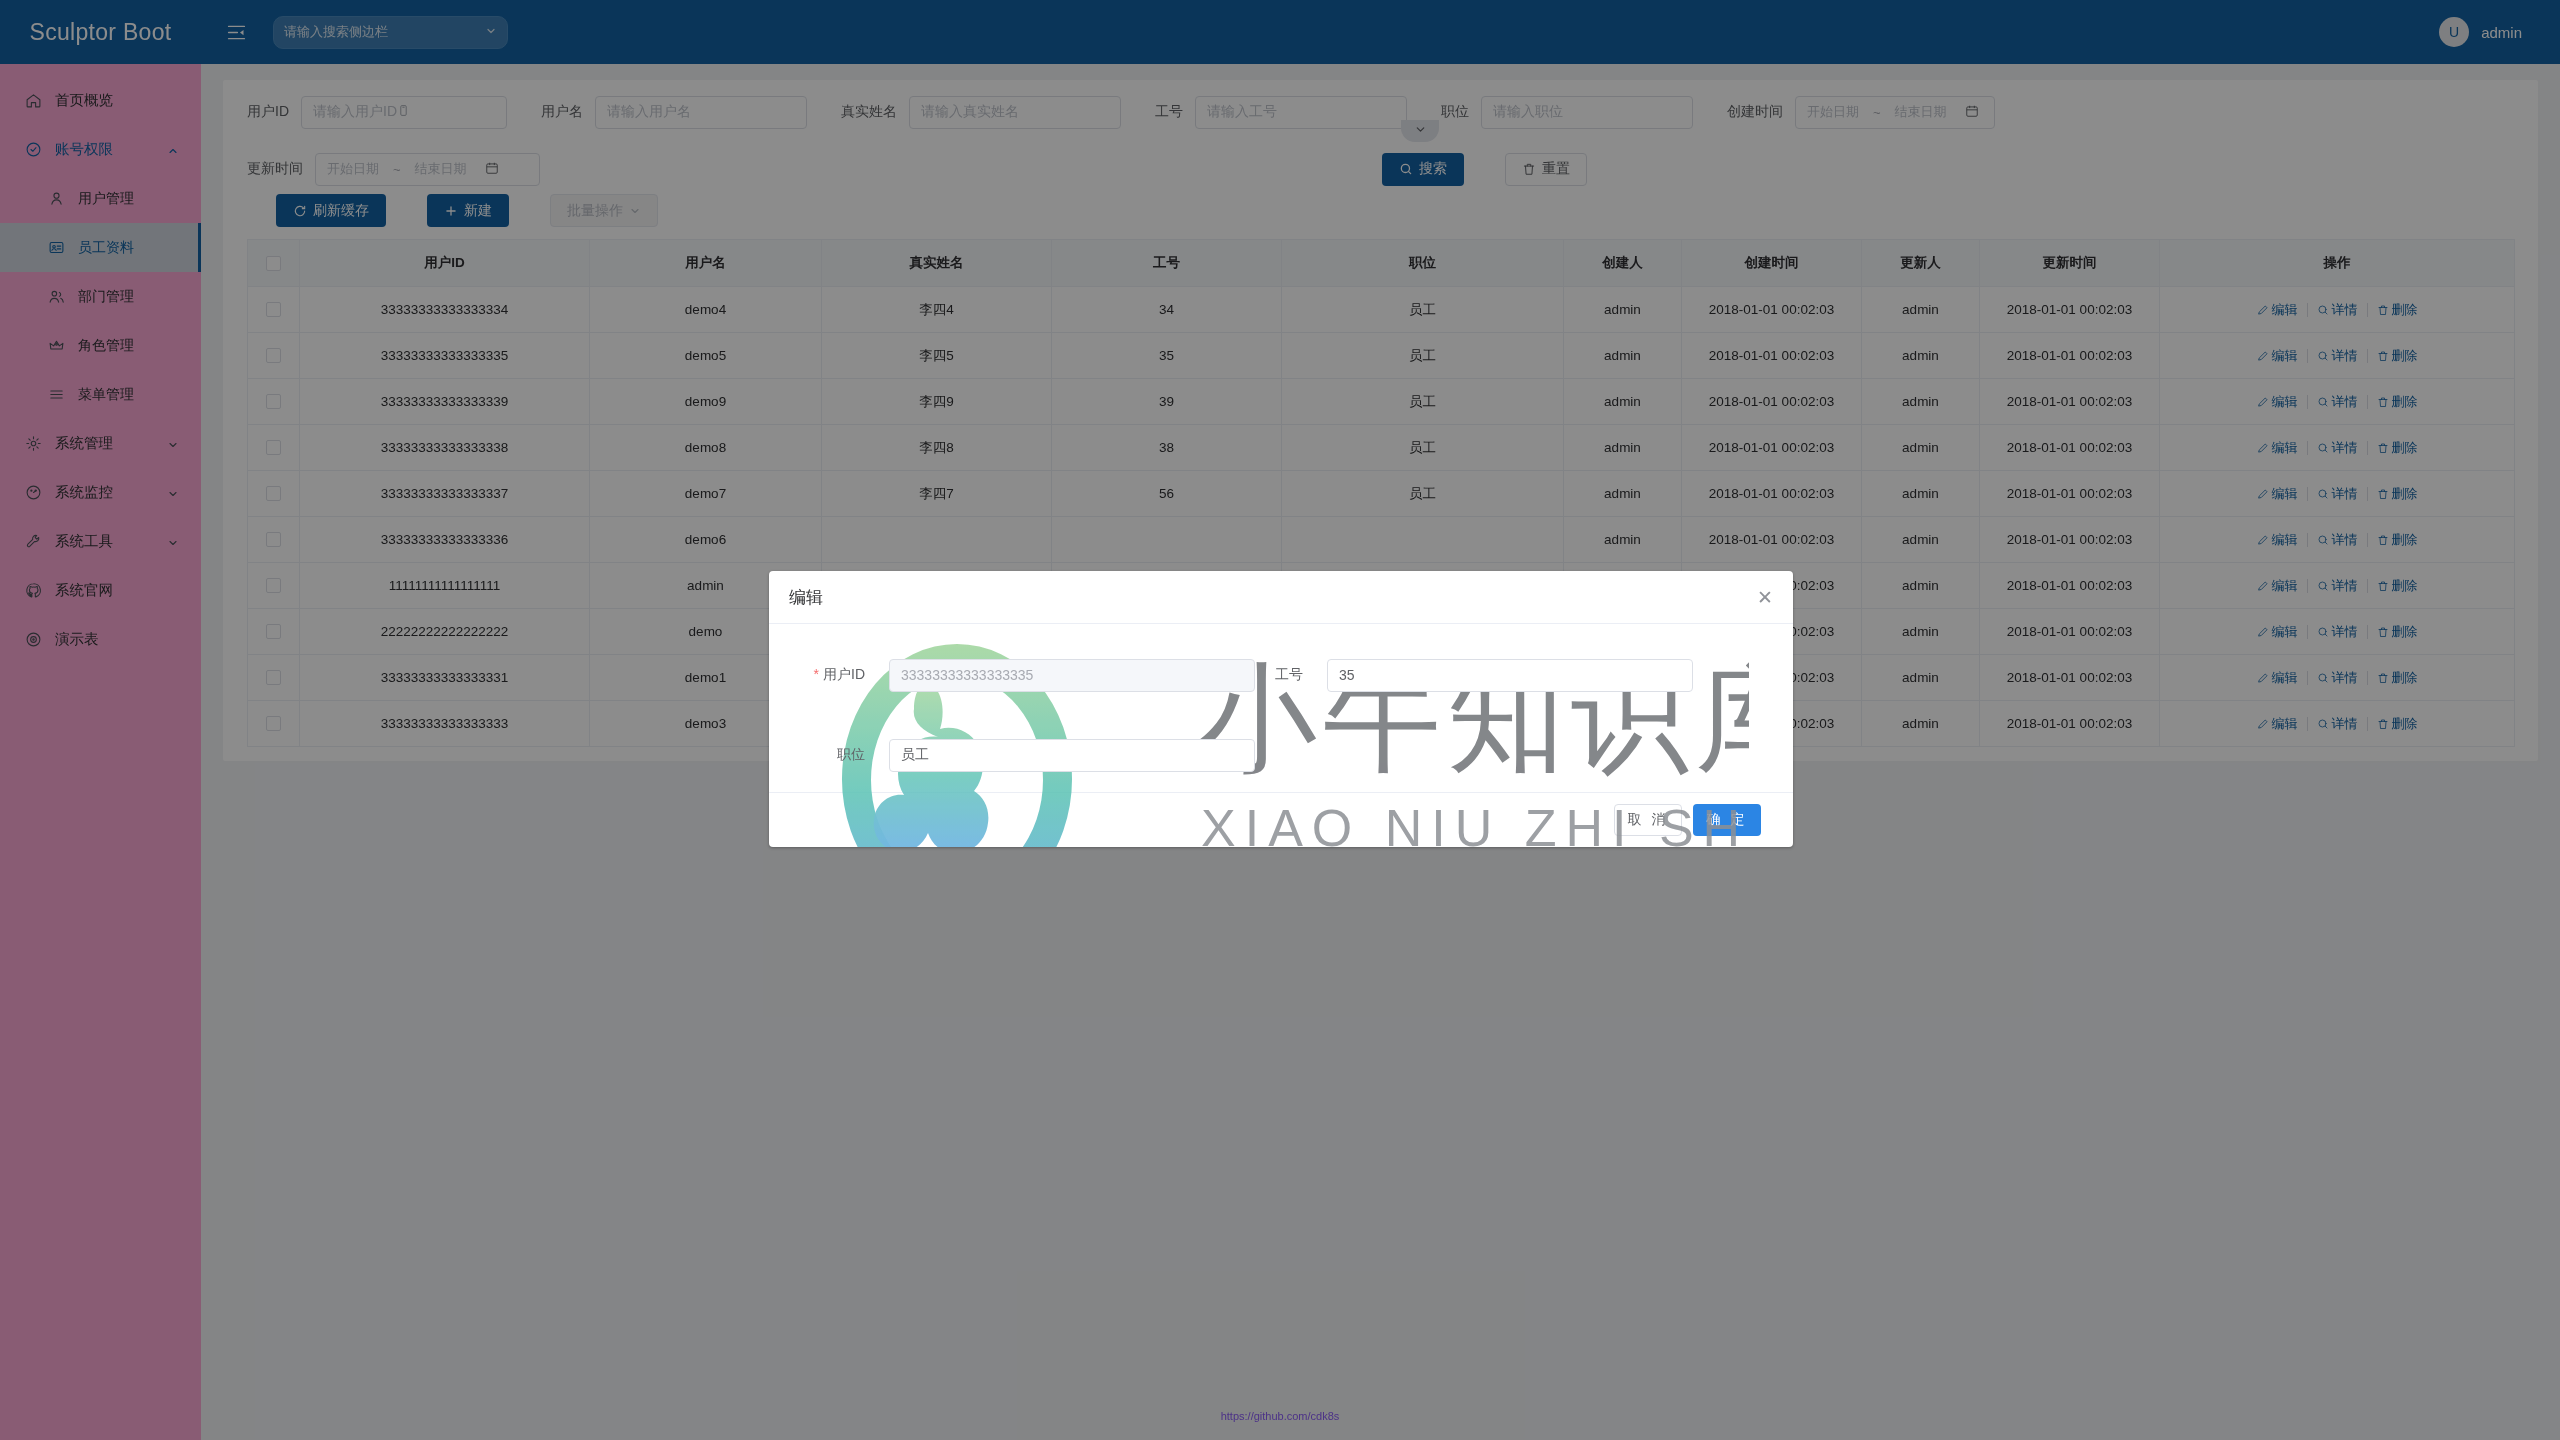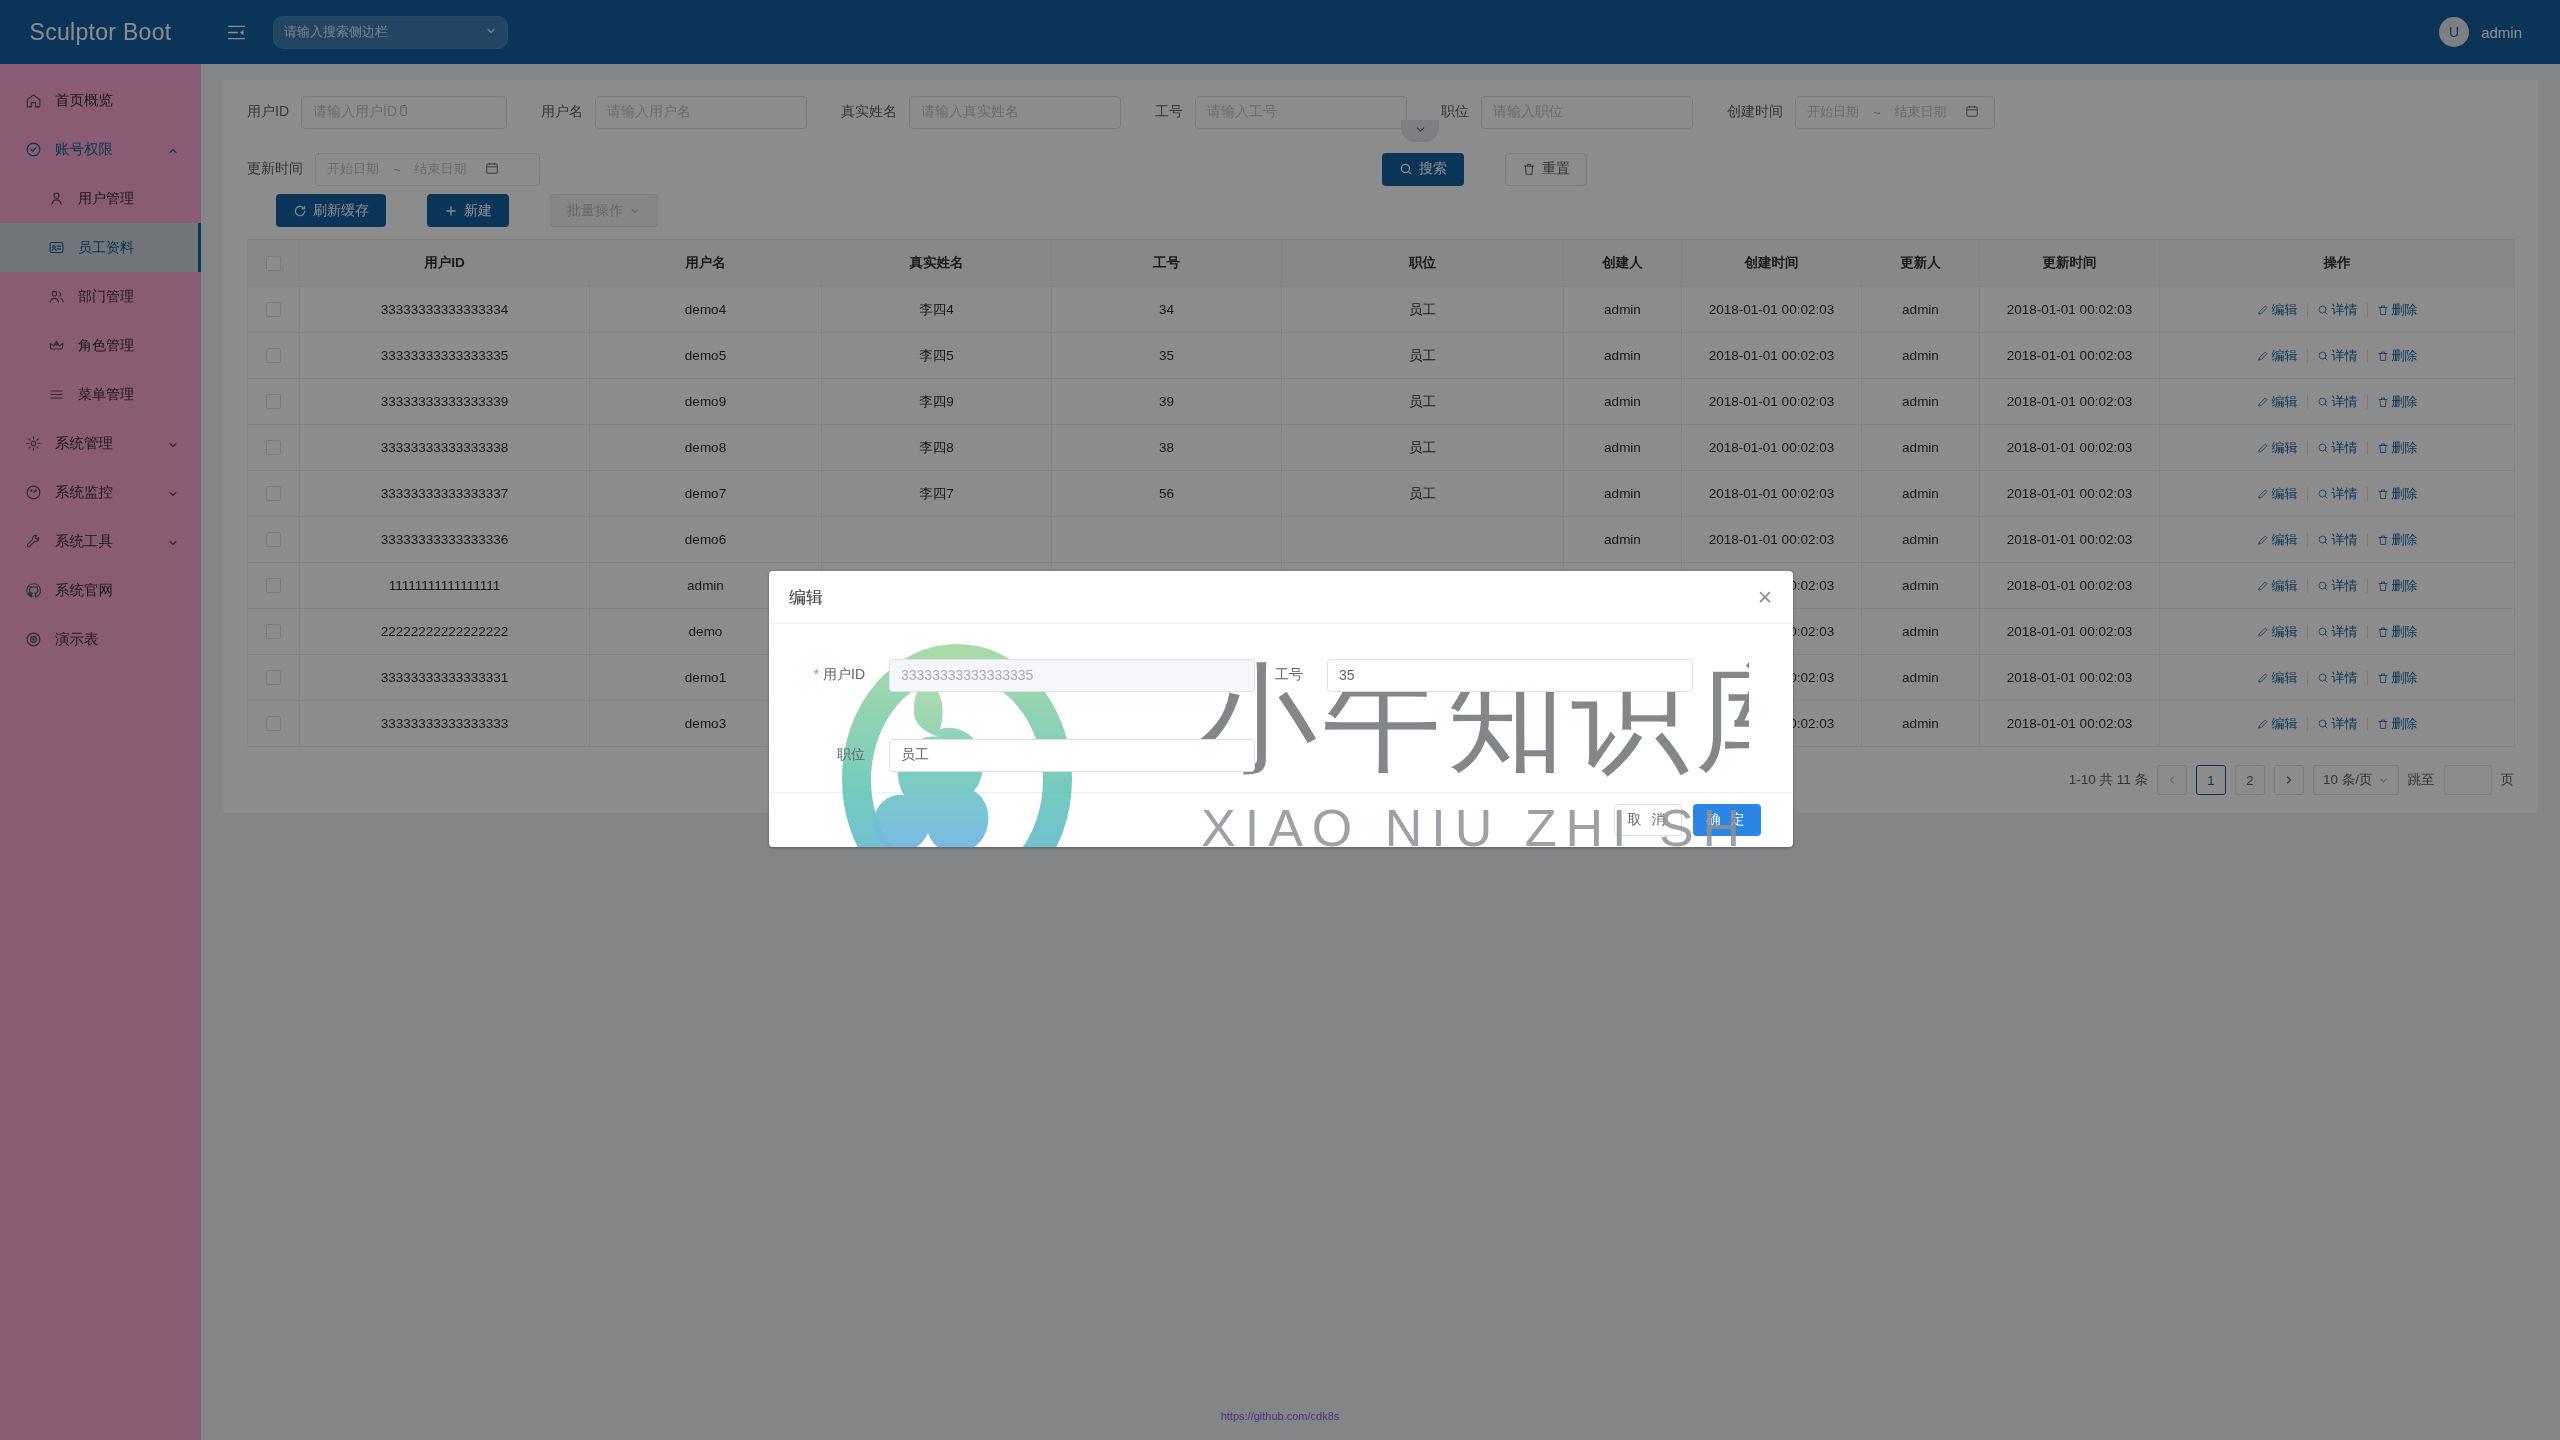--- a/index.html
+++ b/index.html
@@ -826,44 +826,20 @@
                     <path d="M4 7h16M9 7V4h6v3M6 7l1 14h10l1-14"></path>
                   </svg>
                   <span>删除</span>
                 </span>
               </div>
             </td>
           </tr>
         </tbody>
     </table>
 
-    <div id="pager">
-      <span>1-10 共 11 条</span>
-      <div class="pg-btn dis">
-        <svg viewBox="0 0 24 24" width="12" height="12" fill="none" stroke="#c0c4cc" stroke-width="2.4" stroke-linecap="round" stroke-linejoin="round">
-            <path d="M15 18l-6-6 6-6"></path>
-          </svg>
-      </div>
-      <div class="pg-btn cur">1</div>
-      <div class="pg-btn">2</div>
-      <div class="pg-btn">
-        <svg viewBox="0 0 24 24" width="12" height="12" fill="none" stroke="#606266" stroke-width="2.4" stroke-linecap="round" stroke-linejoin="round">
-            <path d="M9 18l6-6-6-6"></path>
-          </svg>
-      </div>
-      <div class="pg-size">
-        <span>10 条/页</span>
-        <svg viewBox="0 0 24 24" width="11" height="11" fill="none" stroke="#a8abb2" stroke-width="2.2" stroke-linecap="round" stroke-linejoin="round">
-            <path d="M6 9l6 6 6-6"></path>
-          </svg>
-      </div>
-      <span>跳至</span>
-      <div class="pg-jump-input"></div>
-      <span>页</span>
-    </div>
 
   </div>
 </div>
 
 <div id="footer">https://github.com/cdk8s</div>
 
 <div id="overlay"></div>
 
 <div id="modal">
   <div id="modal-head">

